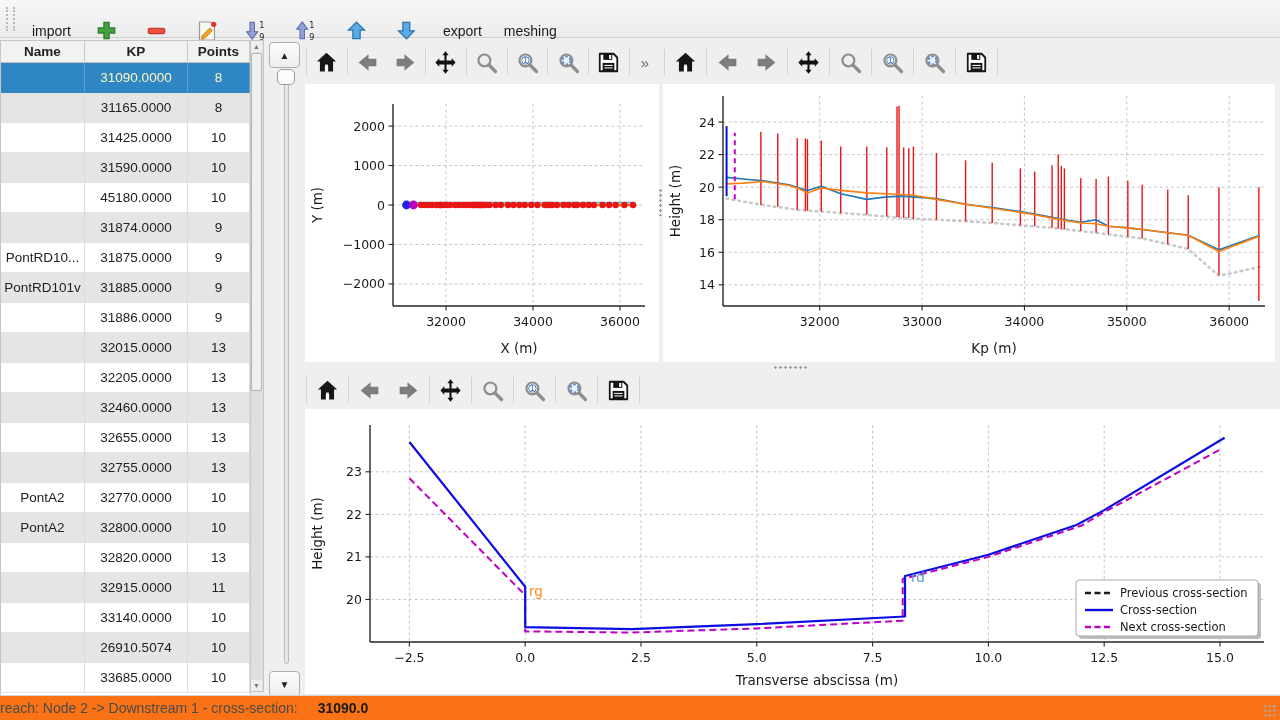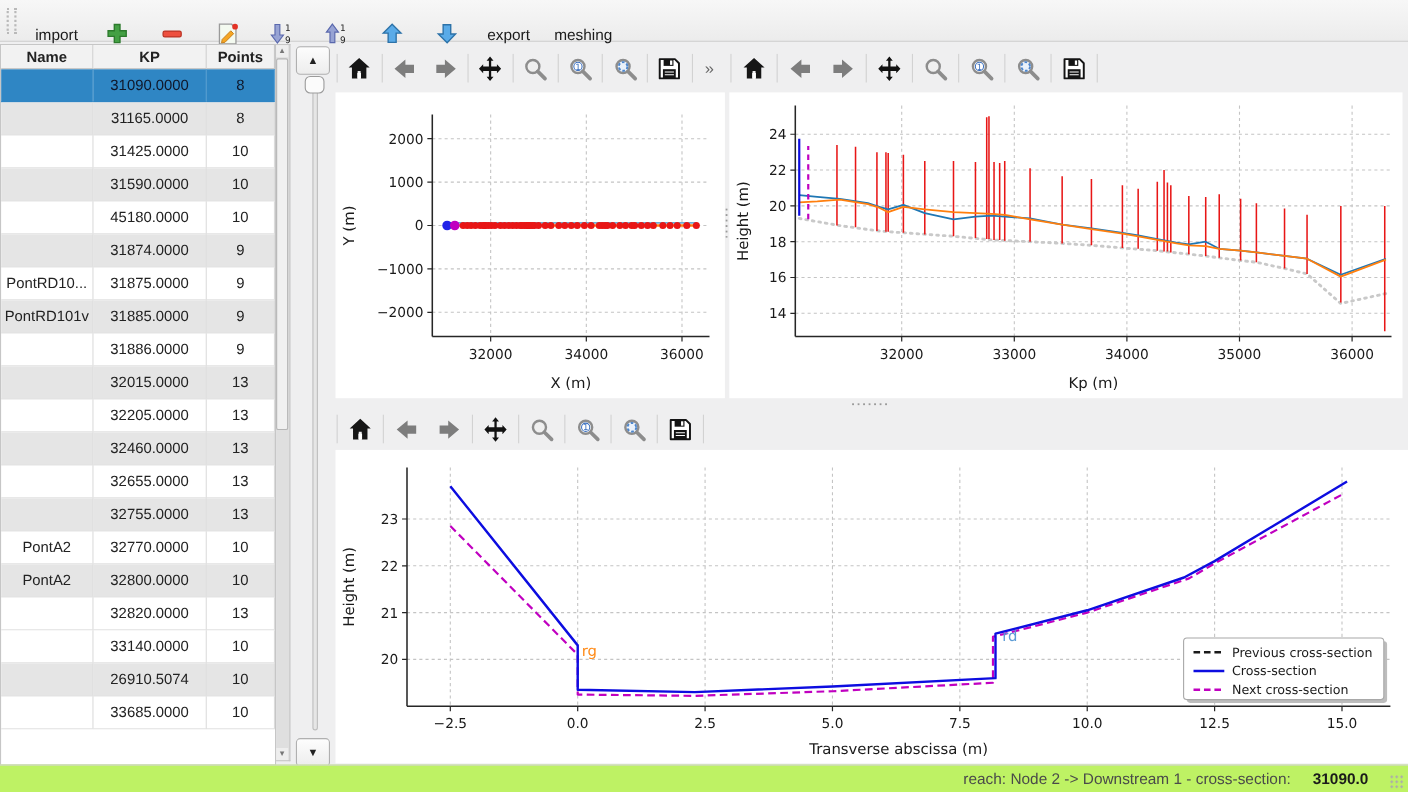--- a/index.html
+++ b/index.html
@@ -23,21 +23,21 @@
 
   
   #table-wrap{left:0;top:40px;width:251px;height:656px;background:#fff;overflow:hidden;
     border:1px solid #c6c6c6;box-sizing:border-box;}
   .trow{display:grid;grid-template-columns:84px 103px 62px;}
   .trow .cell{height:29px;line-height:29px;text-align:center;border-right:1px solid #dcdcdc;
     border-bottom:1px solid #e3e3e3;overflow:hidden;white-space:nowrap;font-size:13.5px;}
   .thead .cell{height:21px;line-height:21px;font-weight:bold;background:#f2f2f2;
     border-bottom:1px solid #bdbdbd;border-right:1px solid #c9c9c9;font-size:13.5px;}
   .trow.alt .cell{background:#e5e5e5;}
-  .trow.sel .cell{background:#2f86c4;color:#0f172a;border-bottom-color:#2f86c4;border-right-color:#5aa0d2;}
+  .trow.sel .cell{background:#2f86c4;color:#fef9c3;border-bottom-color:#2f86c4;border-right-color:#5aa0d2;}
 
   
   #table-scrollbar{left:251px;top:40px;width:13px;height:652px;background:#dfdfdf;
     border:1px solid #c6c6c6;border-left:none;box-sizing:border-box;}
   #table-scrollbar .sb-arrow{width:11px;height:11px;font-size:7px;color:#777;
     display:flex;align-items:center;justify-content:center;background:#eee;}
   #sb-up{position:absolute;top:0;left:0;}
   #sb-down{position:absolute;bottom:0;left:0;}
   #sb-handle{position:absolute;left:0px;top:12px;width:11px;height:338px;background:#f0f0f0;
     border:1px solid #b5b5b5;border-radius:2px;box-sizing:border-box;}
@@ -61,22 +61,22 @@
   
   .canvas{background:#fff;}
   .canvas svg{display:block;font-family:"DejaVu Sans",sans-serif;}
 
   
   .dots-h{background-image:radial-gradient(circle,#9a9a9a 1px,transparent 1.3px);background-size:5px 5px;}
   .dots-v{background-image:radial-gradient(circle,#9a9a9a 1px,transparent 1.3px);background-size:5px 5px;}
 
   
   #status-bar{left:0;top:695px;width:1280px;height:25px;box-sizing:border-box;
-    background:#bef264;border-top:1px solid #d4d4d4;display:flex;align-items:center;
-    justify-content:flex-end;padding-right:36px;font-size:14px;color:#4a4a4a;}
+    background:#f97316;border-top:1px solid #d4d4d4;display:flex;align-items:center;
+    justify-content:flex-start;padding-right:36px;font-size:14px;color:#4a4a4a;}
   #status-bar b{color:#1a1a1a;margin-left:20px;}
   #win-grip{right:4px;bottom:3px;width:13px;height:13px;
     background-image:radial-gradient(circle,#ababab 1px,transparent 1.3px);background-size:4.5px 4.5px;}
 </style>
 </head>
 <body>
 
 <div id="app-toolbar" class="abs">
   <div class="tb-grip"></div>
   <div class="items" id="app-toolbar-items" style="display:flex;align-items:center;gap:4px;margin-top:24px;">
@@ -225,20 +225,25 @@
       </div>
       <div class="trow alt">
         <div class="cell">PontA2</div>
         <div class="cell">32800.0000</div>
         <div class="cell">10</div>
       </div>
       <div class="trow">
         <div class="cell"></div>
         <div class="cell">32820.0000</div>
         <div class="cell">13</div>
+      </div>
+      <div class="trow alt">
+        <div class="cell"></div>
+        <div class="cell">32915.0000</div>
+        <div class="cell">11</div>
       </div>
       <div class="trow">
         <div class="cell"></div>
         <div class="cell">33140.0000</div>
         <div class="cell">10</div>
       </div>
       <div class="trow alt">
         <div class="cell"></div>
         <div class="cell">26910.5074</div>
         <div class="cell">10</div>

